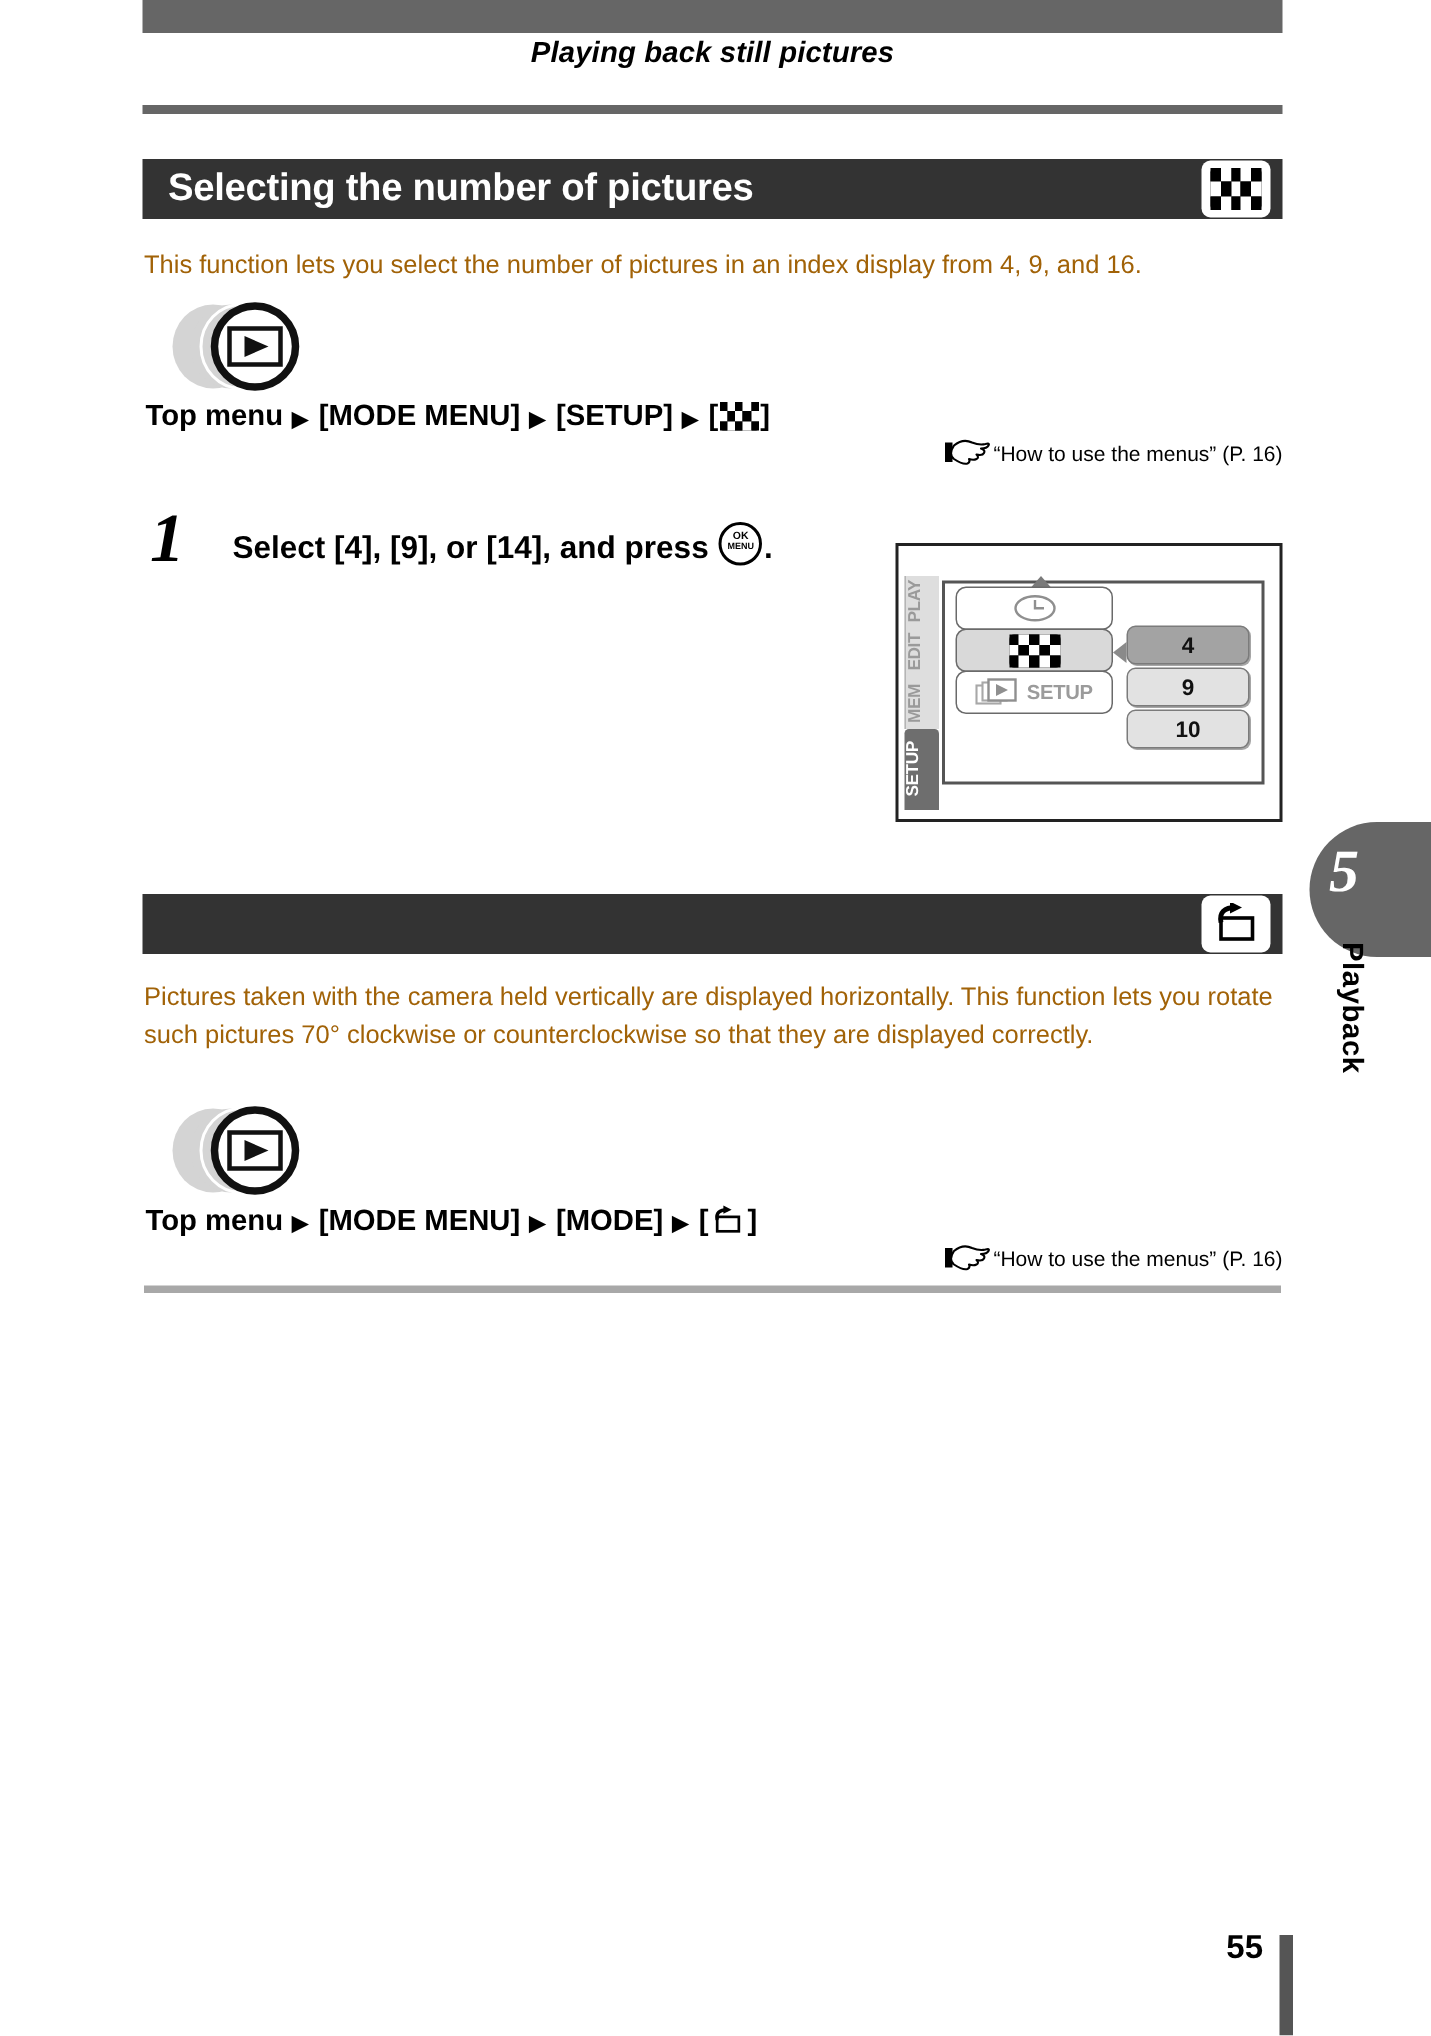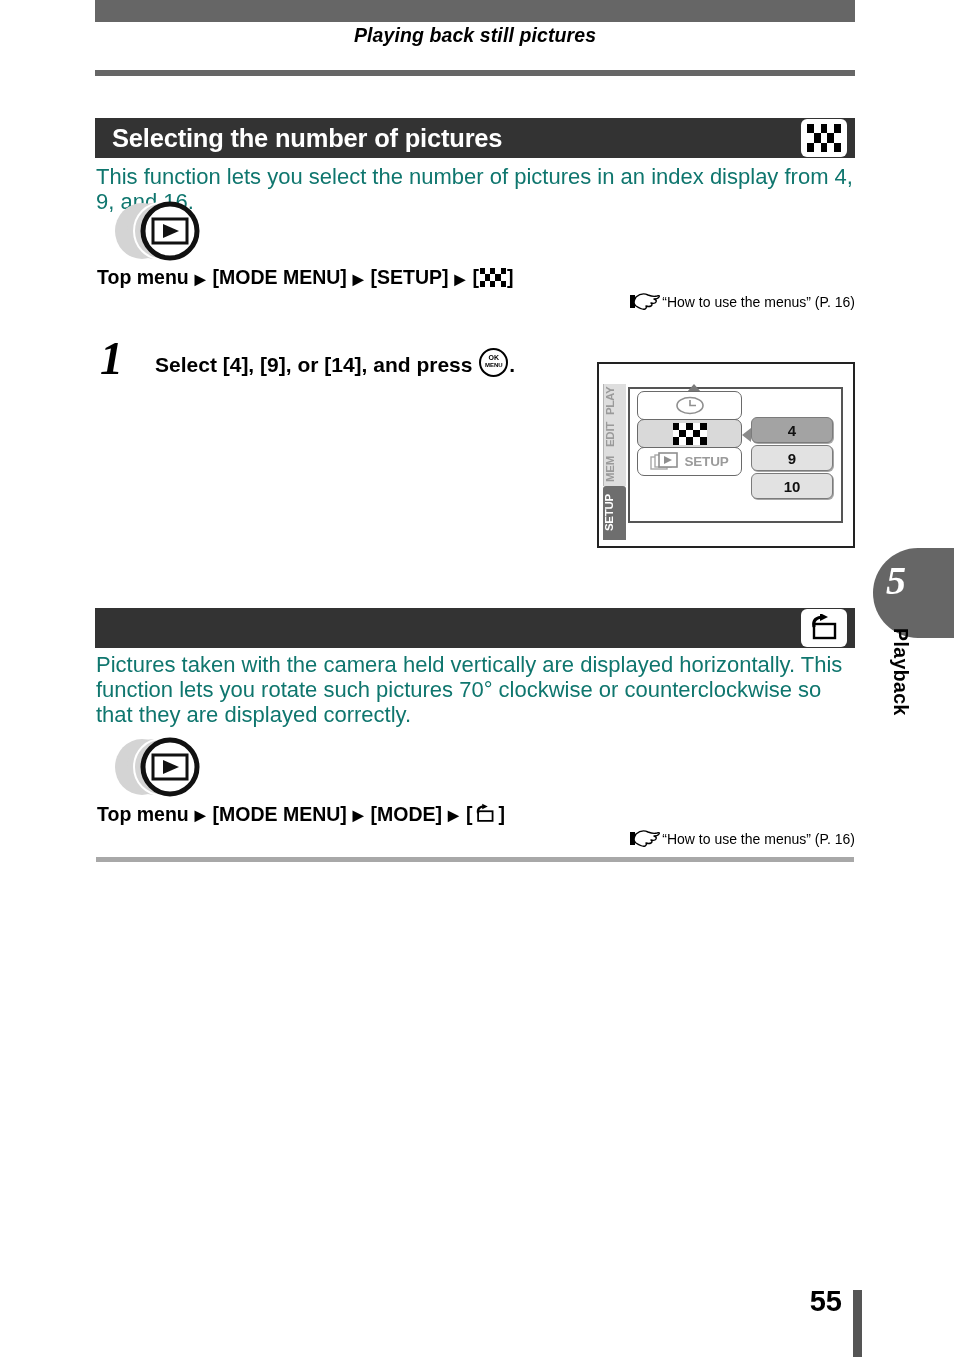--- a/index.html
+++ b/index.html
@@ -36,21 +36,20 @@
     position: absolute;
     left: 95px; top: 70px; width: 760px; height: 6px;
     background: #666666;
   }
 
   
   .section-bar {
     position: absolute;
     left: 95px; width: 760px; height: 40px;
     background: #333333;
-    margin-top: 12px;
   }
   .section-bar .title {
     position: absolute;
     left: 17px; top: 50%;
     transform: translateY(-50%);
     color: #ffffff;
     font-size: 25.5px;
     font-weight: bold;
     letter-spacing: -0.2px;
     white-space: nowrap;
@@ -81,23 +80,23 @@
   .idx-grid i.on { background: #fff; }
 
   
   .rot-icon { position: absolute; }
 
   
   .body-text {
     position: absolute;
     left: 96px;
     width: 762px;
-    font-size: 22px;
+    font-size: 17px;
     line-height: 25px;
-    color: #0f766e;
+    color: #a16207;
   }
 
   
   .pb-graphic { position: absolute; width: 130px; height: 62px; }
 
   
   .menu-path {
     position: absolute;
     left: 97px;
     font-size: 19.5px;
@@ -306,21 +305,21 @@
   .mid-rule {
     position: absolute;
     left: 96px; top: 857px; width: 758px; height: 5px;
     background: #a8a8a8;
   }
   .folio {
     position: absolute;
     left: 780px; top: 1285px;
     width: 62px;
     text-align: right;
-    font-size: 29px;
+    font-size: 22px;
     font-weight: bold;
     color: #000;
   }
   .folio-bar {
     position: absolute;
     left: 853px; top: 1290px;
     width: 9px; height: 67px;
     background: #555555;
   }
 </style>

